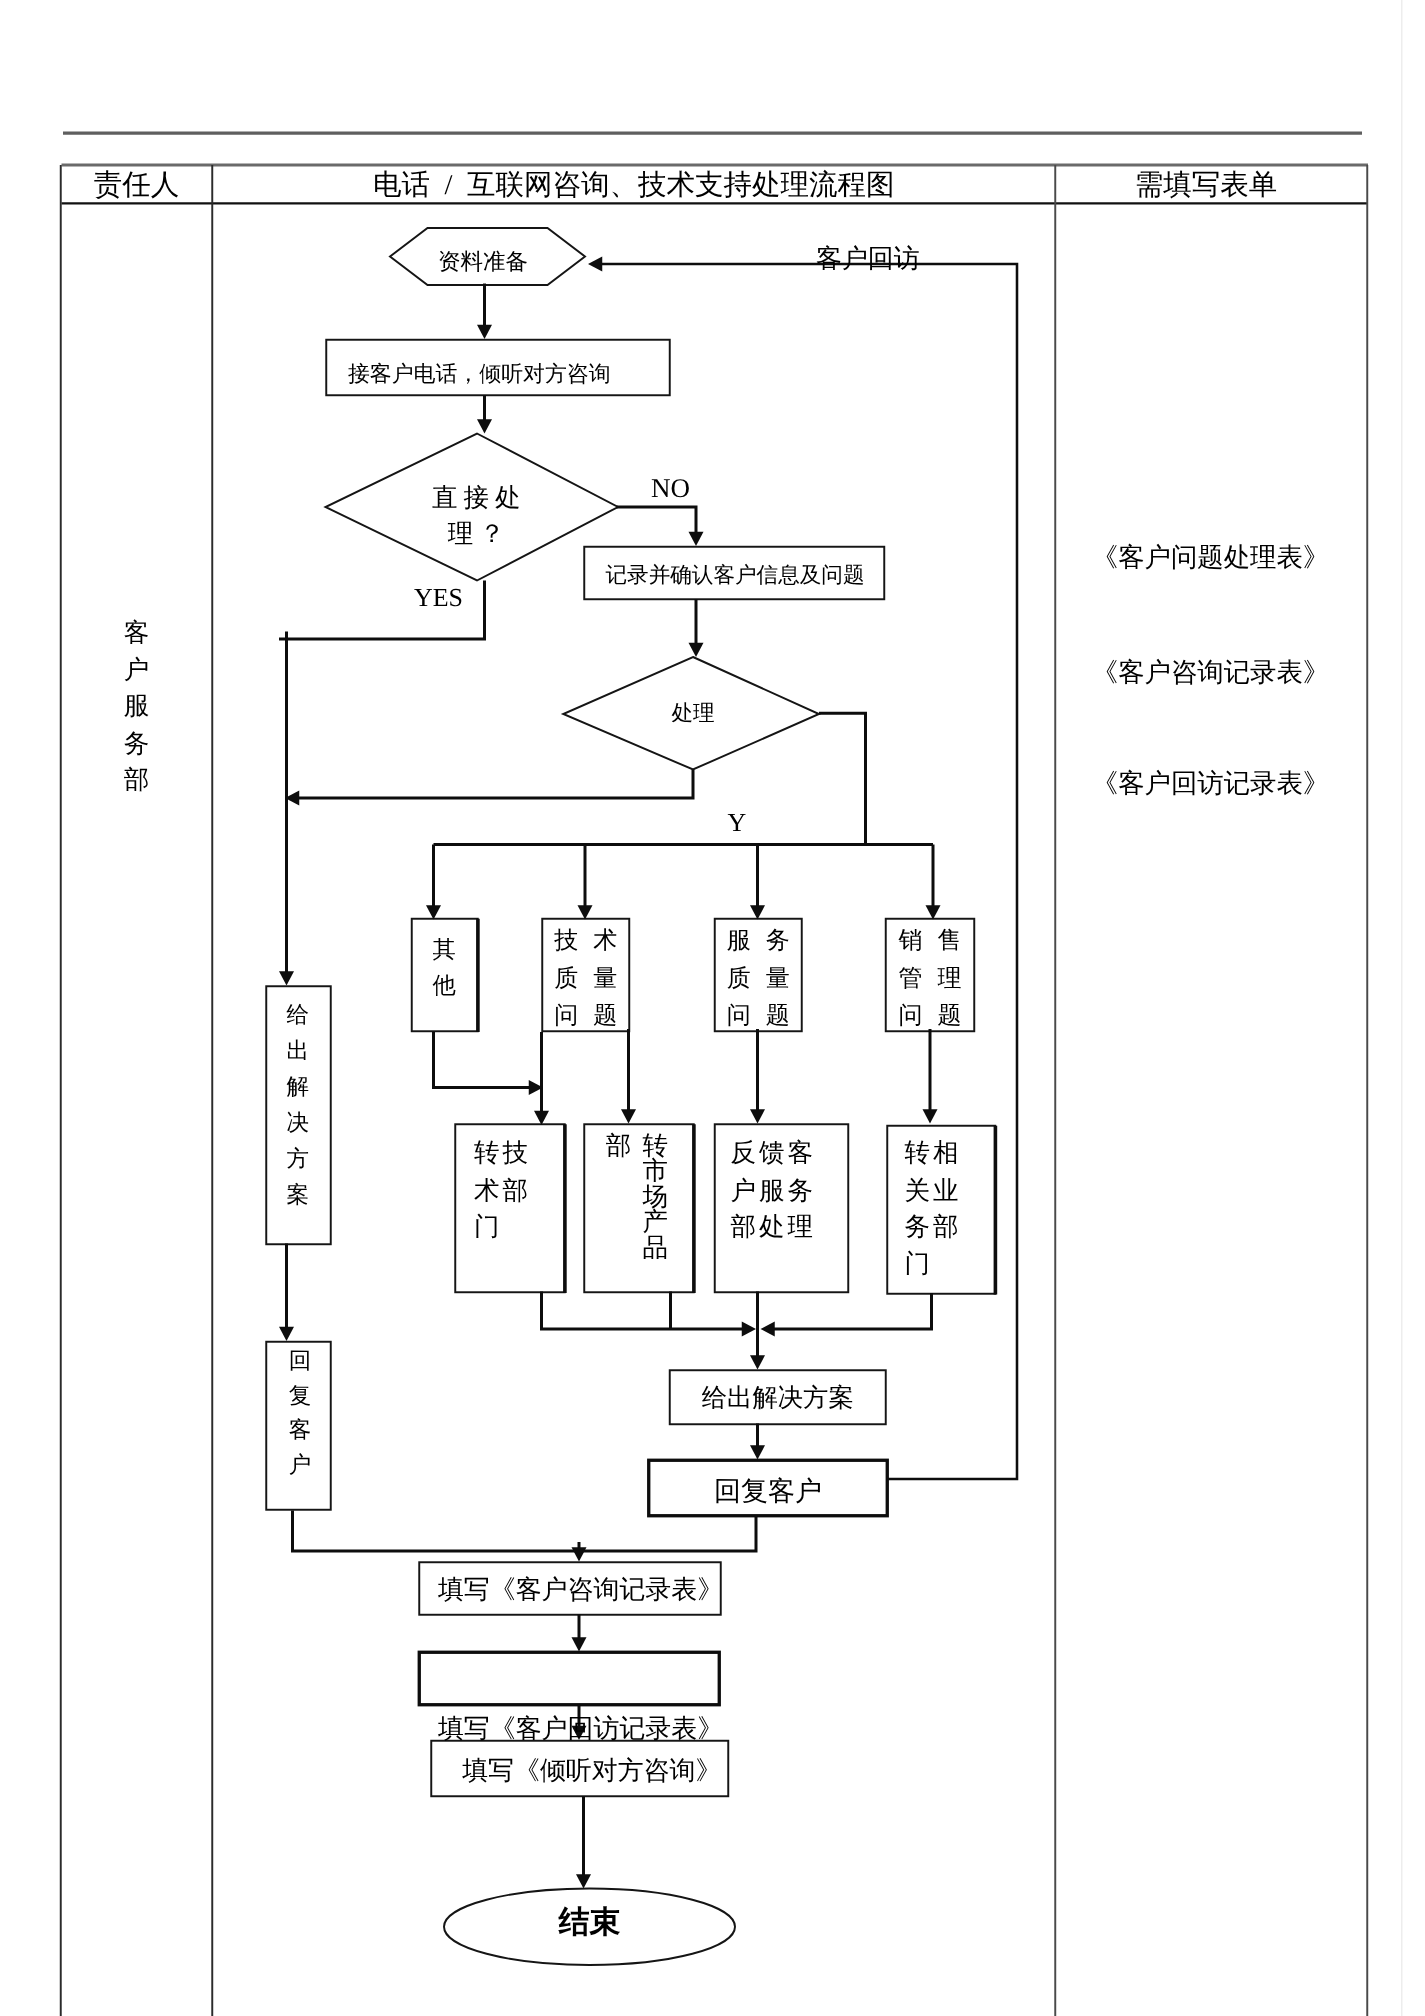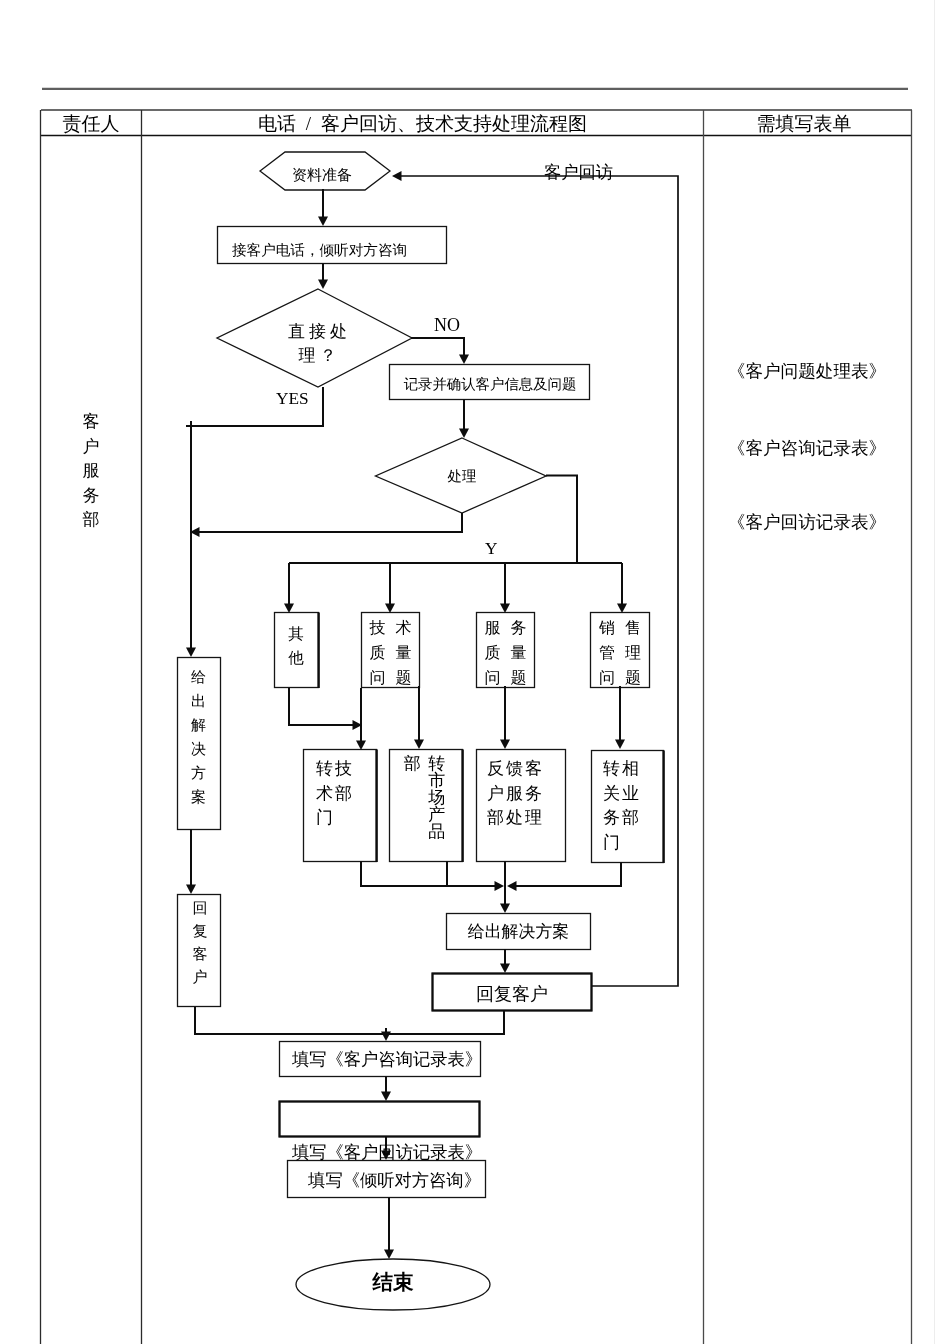--- a/index.html
+++ b/index.html
@@ -135,21 +135,21 @@
         <path d="M505,973 L500,963.5 L510,963.5 Z"></path>
         <path d="M392,176 L401.5,171 L401.5,181 Z"></path>
         <path d="M386,1041 L381,1031.5 L391,1031.5 Z"></path>
         <path d="M386,1101 L381,1091.5 L391,1091.5 Z"></path>
         <path d="M386,1160 L381,1150.5 L391,1150.5 Z"></path>
         <path d="M389,1259 L384,1249.5 L394,1249.5 Z"></path>
       </g>
   </svg>
 
   <div class="ctr" style="left:51px;top:114px;width:80px;font-size:19px;">责任人</div>
-  <div class="ctr" style="left:152px;top:114px;width:541px;font-size:19px;word-spacing:5px;">电话 / 客户回访、技术支持处理流程图</div>
+  <div class="ctr" style="left:152px;top:114px;width:541px;font-size:19px;word-spacing:5px;">电话 / 互联网咨询、技术支持处理流程图</div>
   <div class="ctr" style="left:714px;top:114px;width:180px;font-size:19px;">需填写表单</div>
 
   <div class="vtext" style="left:76px;top:410px;width:30px;font-size:17px;line-height:24.5px;">
       <div class="vcol" style="flex: 1 1 0px;">
         <span>客</span>
         <span>户</span>
         <span>服</span>
         <span>务</span>
         <span>部</span>
       </div>

